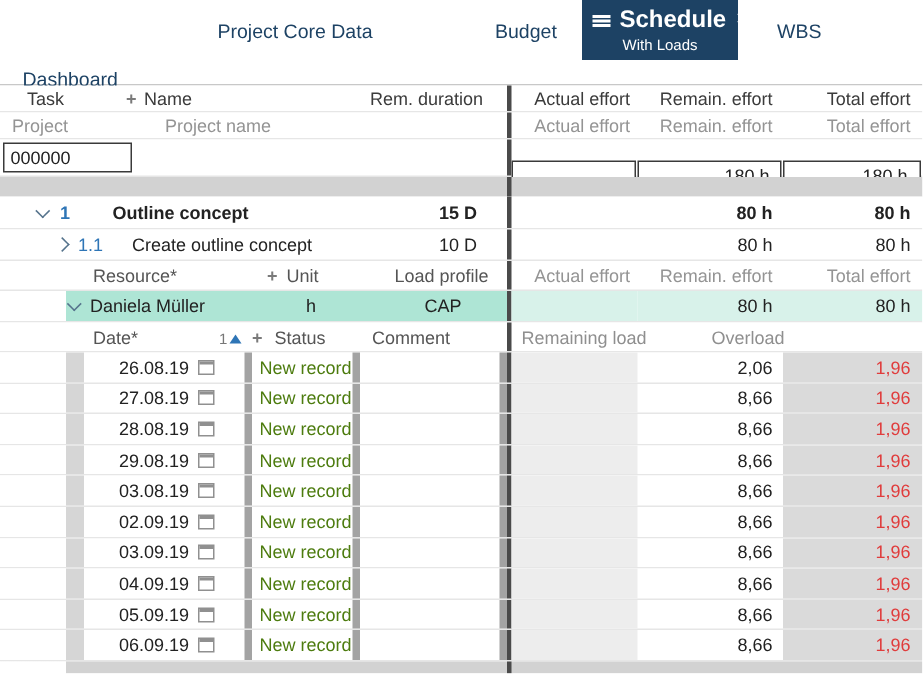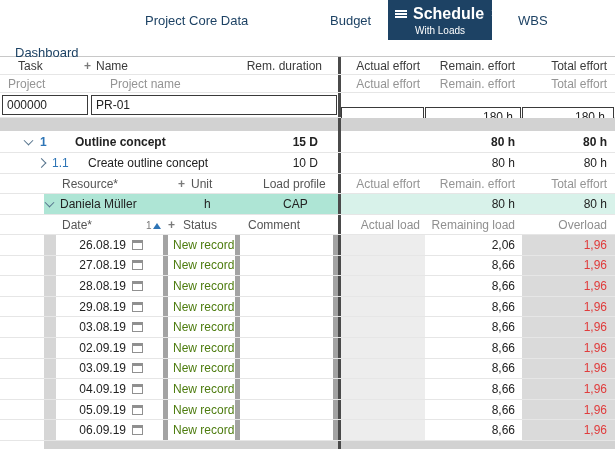--- a/index.html
+++ b/index.html
@@ -156,23 +156,20 @@
             <span>Total effort</span>
           </div>
       </div>
     </div>
 
     <div class="row irow">
       <div class="left">
         <div class="ibox" style="left:2px;width:86px">
           <span>000000</span>
         </div>
-        <div class="ibox" style="left:91px;width:246px">
-          <span>PR-01</span>
-        </div>
       </div>
       <div class="right">
         <div class="cell a">
             <span></span>
           </div>
         <div class="cell rm">
             <span>180 h</span>
           </div>
         <div class="cell t">
             <span>180 h</span>
@@ -267,23 +264,20 @@
 
     <div class="row dhdr">
       <div class="left">
         <span class="l" style="left:62px">Date*</span>
         <span class="l" style="left:146px"><span class="sortnum">1</span><span class="tri"></span></span>
         <span class="l addbtn" style="left:168px">+</span>
         <span class="l" style="left:183px">Status</span>
         <span class="l" style="left:248px">Comment</span>
       </div>
       <div class="right">
-        <div class="cell a">
-            <span>Actual load</span>
-          </div>
         <div class="cell rm">
             <span>Remaining load</span>
           </div>
         <div class="cell t">
             <span>Overload</span>
           </div>
       </div>
     </div>
 
     <div class="row drow">

